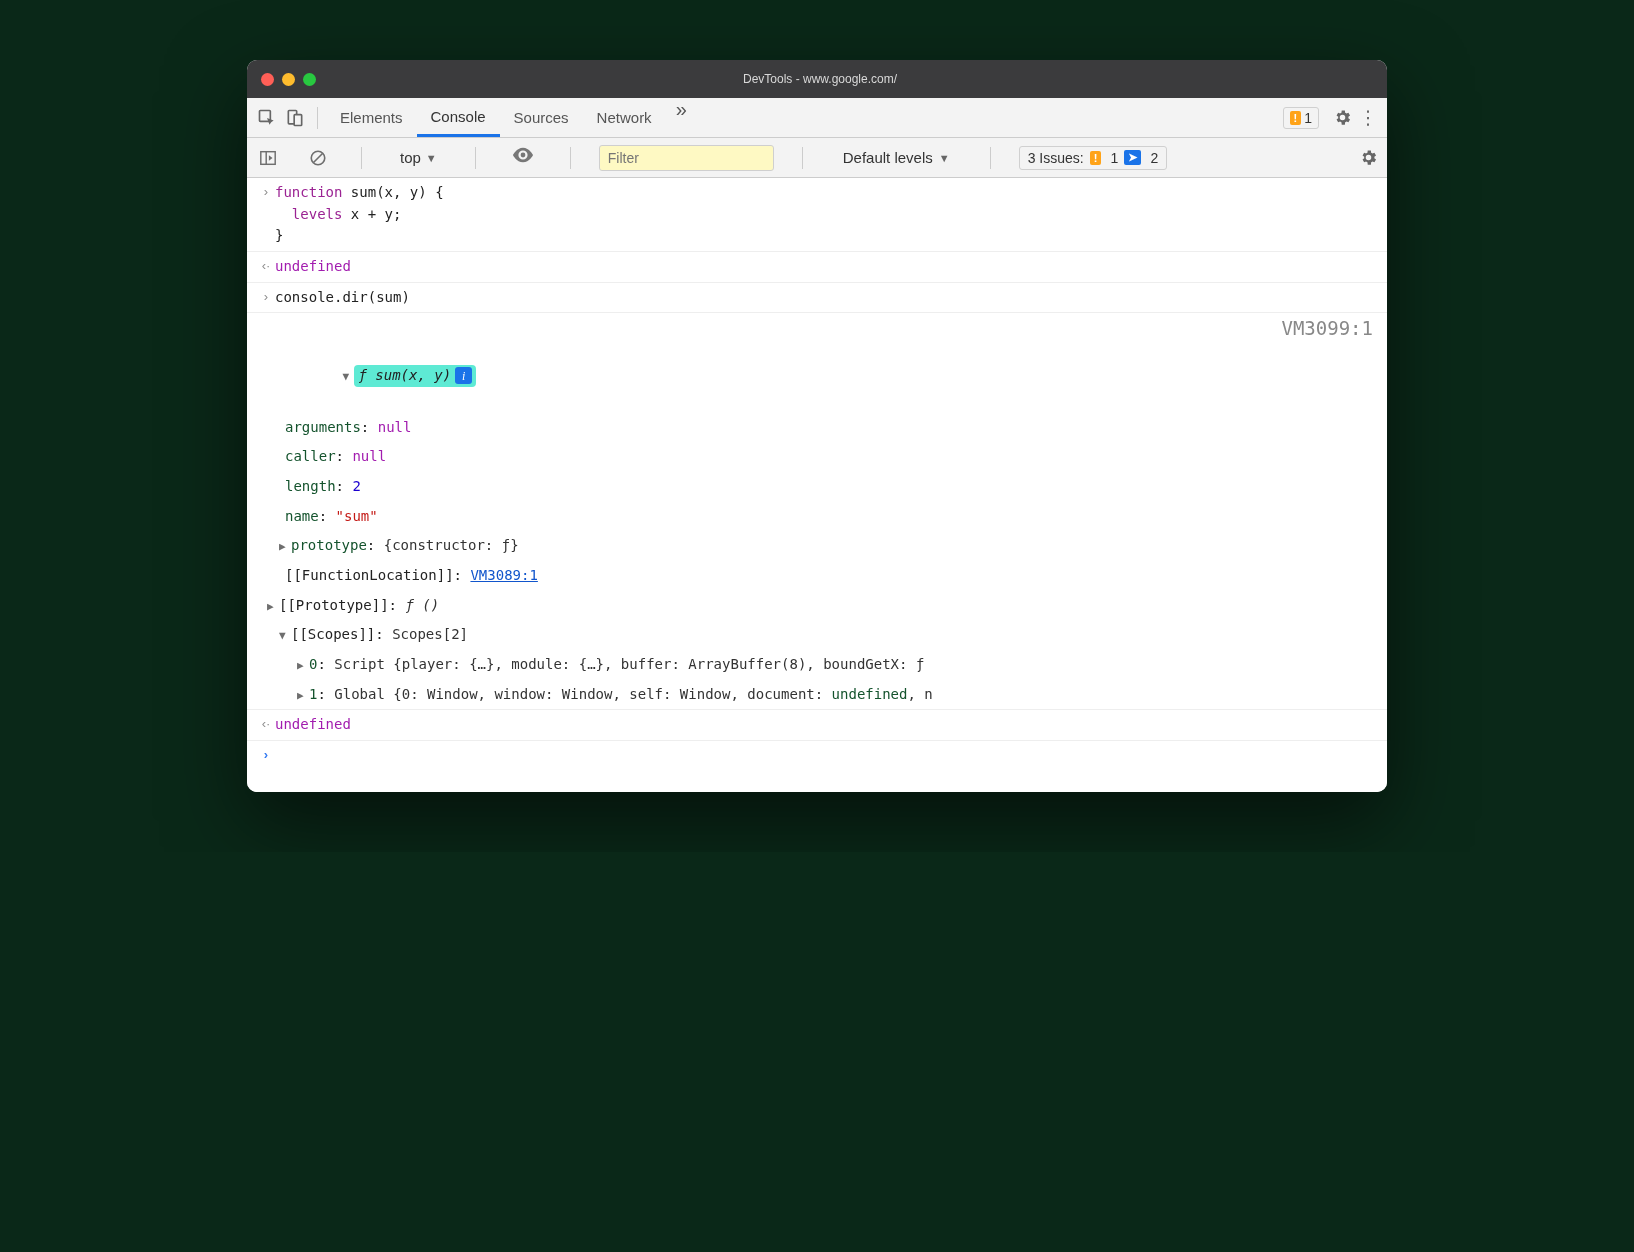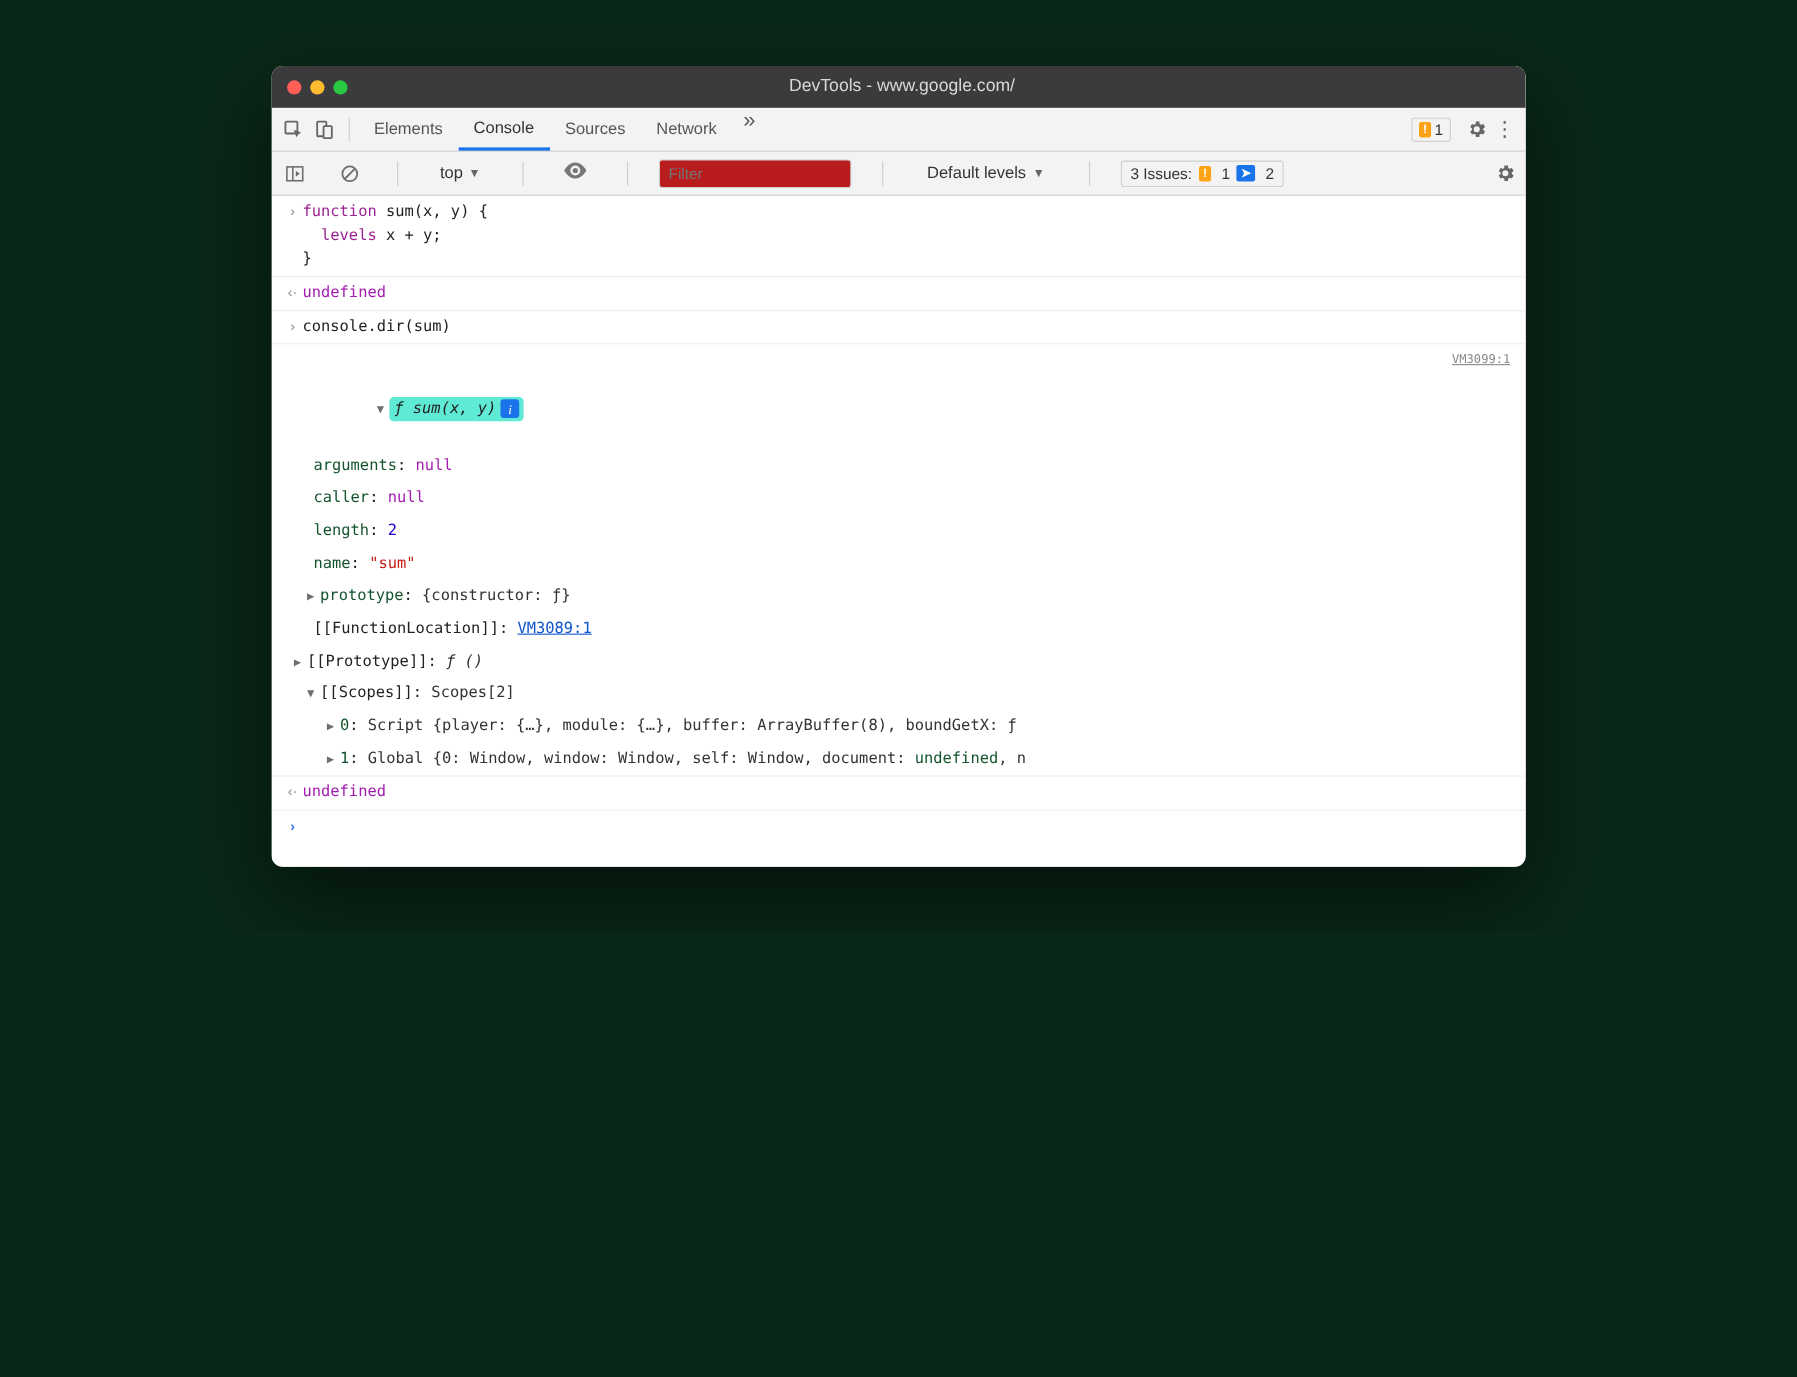--- a/index.html
+++ b/index.html
@@ -22,21 +22,21 @@
   display: flex;
   align-items: center;
   padding: 0 14px;
   position: relative;
 }
 .traffic { display: flex; gap: 8px; }
 .dot { width: 13px; height: 13px; border-radius: 50%; }
 .dot.red { background: #ff5f57; }
 .dot.yellow { background: #febc2e; }
 .dot.green { background: #28c840; }
-.title { position: absolute; left: 6px; right: 0; text-align: center; color: #d8d8d8; font-size: 16px; font-weight: 500; }
+.title { position: absolute; left: 6px; right: 0; text-align: center; color: #d8d8d8; font-size: 12px; font-weight: 500; }
 .toolbar1 {
   height: 40px;
   display: flex;
   align-items: center;
   border-bottom: 1px solid #ccc;
   background: #f3f3f3;
   padding: 0 6px;
 }
 .tb-icon { width: 28px; height: 28px; display: flex; align-items: center; justify-content: center; color: #666; }
 .tb-icon svg { width: 20px; height: 20px; }
@@ -58,39 +58,39 @@
   border-bottom: 1px solid #ccc;
   background: #f3f3f3;
   padding: 0 6px;
   gap: 20px;
 }
 .tb2-btn { width: 30px; height: 30px; display: flex; align-items: center; justify-content: center; color: #6e6e6e; }
 .tb2-btn svg { width: 18px; height: 18px; }
 .context { display: flex; align-items: center; padding: 0 10px; font-size: 15px; color: #333; }
 .context .tri { margin-left: 5px; font-size: 11px; color: #666; }
 .eye { color: #777; padding: 0 8px; font-size: 18px; }
-.filter-input { border: 1px solid #cfcfcf; border-radius: 3px; height: 26px; padding: 0 8px; width: 175px; font-size: 14px; background: #b91c1c; }
+.filter-input { border: 1px solid #cfcfcf; border-radius: 3px; height: 26px; padding: 0 8px; width: 175px; font-size: 14px; background: #fef9c3; }
 .levels { padding: 0 12px; font-size: 15px; color: #333; display: flex; align-items: center; }
 .levels .tri { margin-left: 6px; font-size: 11px; color: #666; }
 .issues-box { display: flex; align-items: center; border: 1px solid #d0d0d0; border-radius: 3px; padding: 3px 8px; font-size: 14px; color: #333; gap: 6px; }
 
 .console-body { background: #fff; }
 .row { border-bottom: 1px solid #eee; padding: 4px 10px; display: flex; align-items: flex-start; }
 .row-noborder { padding: 4px 10px; display: flex; align-items: flex-start; }
 .gutter { width: 18px; flex-shrink: 0; color: #8f8f8f; font-size: 13px; padding-top: 2px; text-align: center; }
 .gutter.blue { color: #367cf1; font-weight: bold; }
 .content { flex: 1; font-family: Menlo, Consolas, monospace; font-size: 14px; line-height: 1.55; white-space: pre; color: #222; overflow: hidden; }
 .kw { color: #9b2393; }
 .gray { color: #a21caf; }
 .str { color: #c41a16; }
 .num { color: #1c00cf; }
 .propname { color: #14532d; }
 .italic { font-style: italic; }
 .sourcelink { text-align: right; padding: 4px 14px 0; }
-.sourcelink a { color: #888; text-decoration: underline; font-family: Menlo, monospace; font-size: 11px; }
+.sourcelink a { color: #888; font-family: Menlo, monospace; font-size: 19px; }
 .funclink { color: #1155cc; text-decoration: underline; }
 
 .obj-hdr { display: inline-flex; align-items: center; background: #5eead4; border-radius: 4px; padding: 0 4px; }
 .info-icon { display: inline-flex; width: 17px; height: 17px; background: #1a73e8; color: #fff; border-radius: 3px; align-items: center; justify-content: center; font-family: Georgia, serif; font-style: italic; font-size: 12px; margin-left: 4px; }
 .tri-toggle { display: inline-block; width: 12px; color: #6e6e6e; font-size: 11px; }
 .indent1 { padding-left: 38px; }
 .objval { color: #333; }
 </style>
 </head>
 <body>

